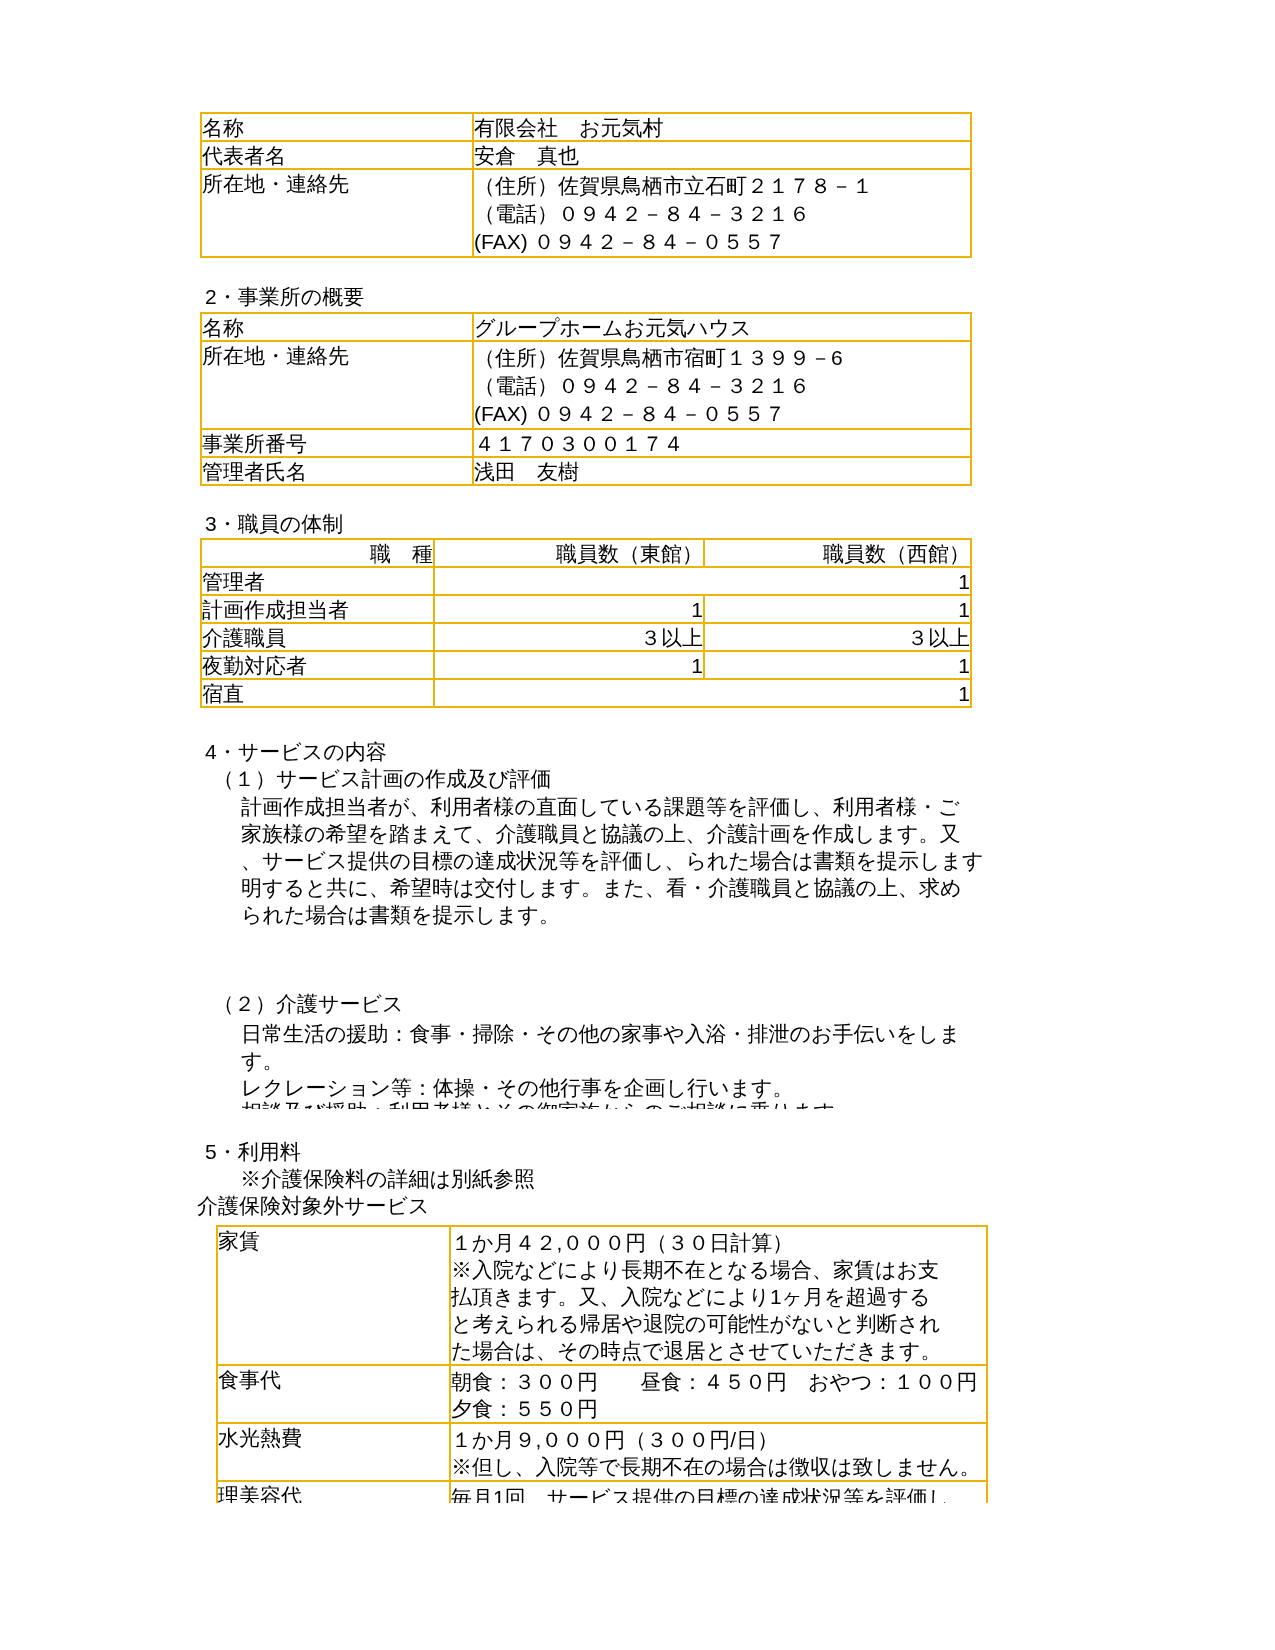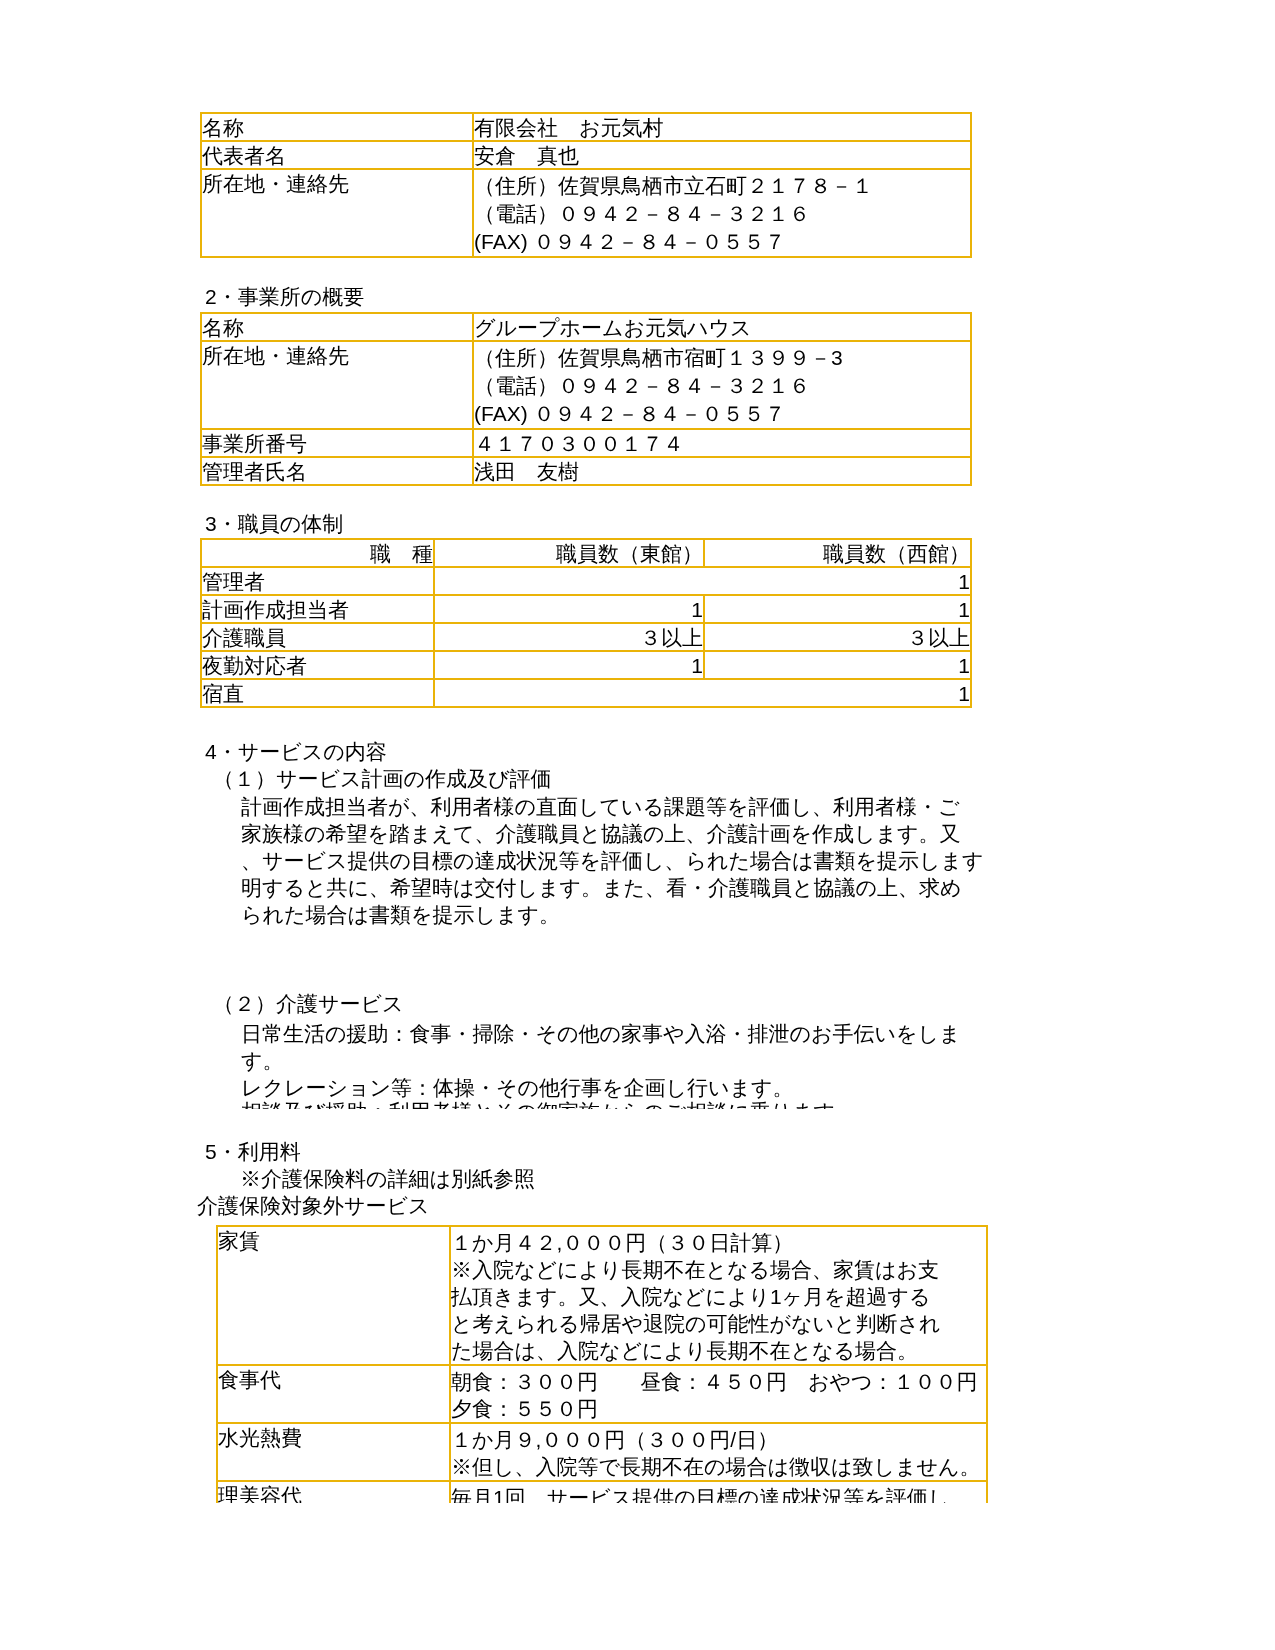--- a/index.html
+++ b/index.html
@@ -73,21 +73,21 @@
         <col style="width:498px">
       </colgroup>
     <tbody>
         <tr style="height:28px">
       <td class="lbl">名称</td>
       <td class="val">グループホームお元気ハウス</td>
     </tr>
     <tr style="height:84px">
       <td class="lbl">所在地・連絡先</td>
       <td class="val lines">
-        <div>（住所）佐賀県鳥栖市宿町１３９９－3</div>
+        <div>（住所）佐賀県鳥栖市宿町１３９９－6</div>
         <div>（電話）０９４２－８４－３２１６</div>
         <div>(FAX) ０９４２－８４－０５５７</div>
       </td>
     </tr>
     <tr style="height:28px">
       <td class="lbl">事業所番号</td>
       <td class="val">４１７０３００１７４</td>
     </tr>
     <tr style="height:28px">
       <td class="lbl">管理者氏名</td>
@@ -167,21 +167,21 @@
           <col style="width:537px">
         </colgroup>
       <tbody>
           <tr style="height:135px">
         <td class="lbl">家賃</td>
         <td class="val4 lines4">
           <div>１か月４２,０００円（３０日計算）</div>
           <div>※入院などにより長期不在となる場合、家賃はお支</div>
           <div>払頂きます。又、入院などにより1ヶ月を超過する</div>
           <div>と考えられる帰居や退院の可能性がないと判断され</div>
-          <div>た場合は、入院などにより長期不在となる場合。</div>
+          <div>た場合は、その時点で退居とさせていただきます。</div>
         </td>
       </tr>
       <tr style="height:58px">
         <td class="lbl">食事代</td>
         <td class="val4 lines4">
           <div>朝食：３００円　　昼食：４５０円　おやつ：１００円</div>
           <div>夕食：５５０円</div>
         </td>
       </tr>
       <tr style="height:58px">

